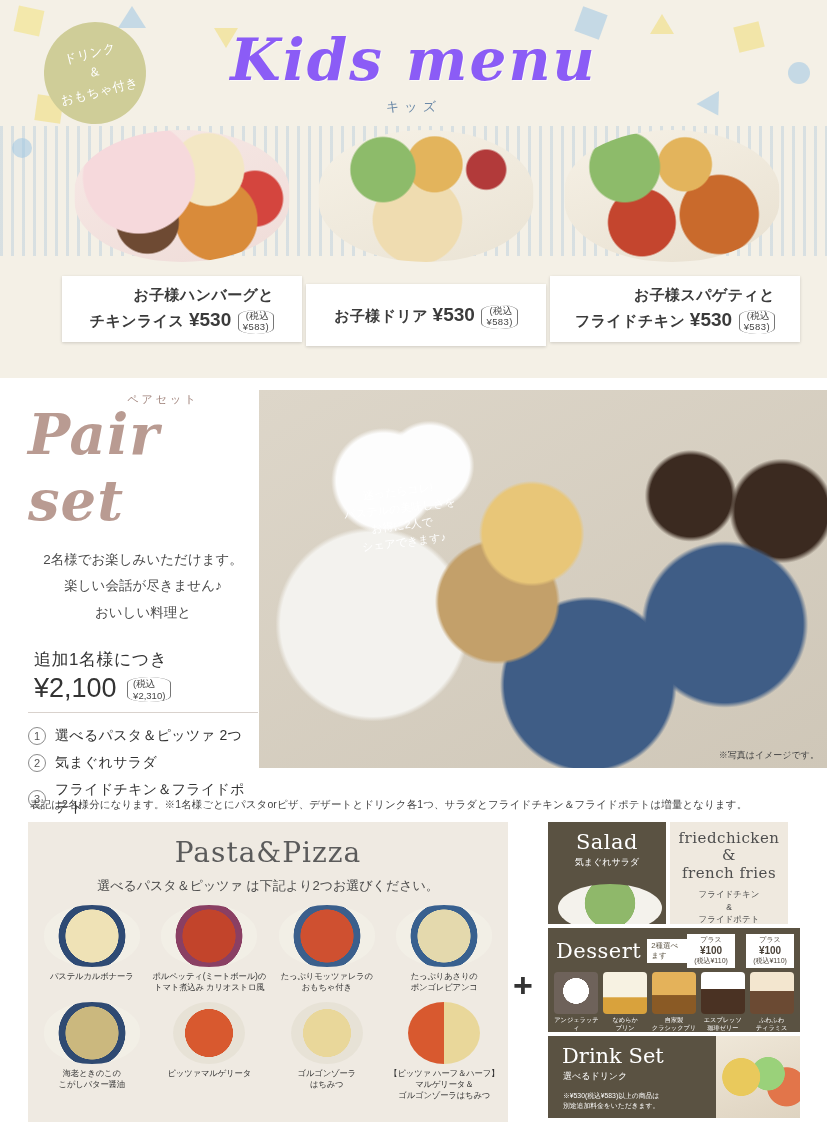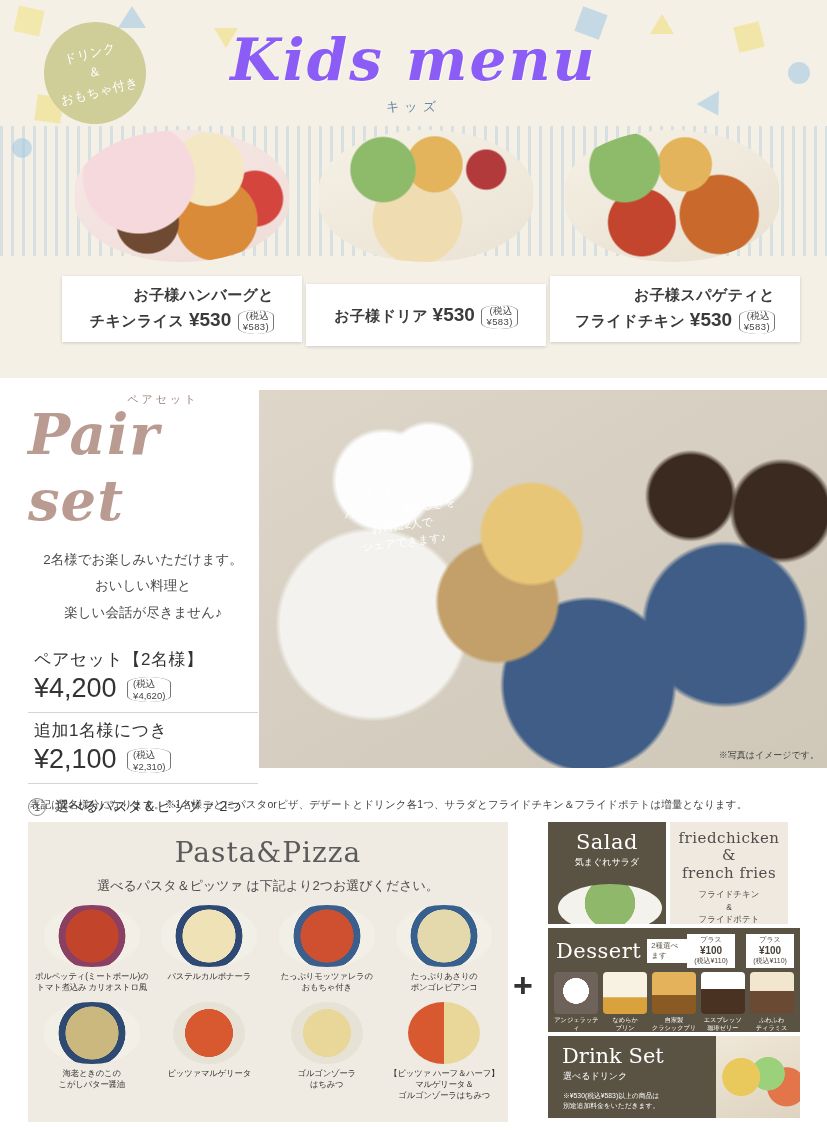--- a/index.html
+++ b/index.html
@@ -306,35 +306,25 @@
 </section>
 
 <section class="pair-section">
 
   <div class="pair-left">
     <div class="pair-title-sub">ペアセット</div>
     <div class="pair-title">Pair set</div>
 
     <div class="pair-lead">
       <div>2名様でお楽しみいただけます。</div>
+      <div>楽しい会話が尽きません♪</div>
       <div>おいしい料理と</div>
-      <div>楽しい会話が尽きません♪</div>
     </div>
 
     <div class="pair-price-block">
-      <div class="pair-row">
-        <div class="label">ペアセット【2名様】</div>
-        <div class="amount">
-          <span>¥4,200</span>
-          <span class="tax-paren2">
-            <span>(税込</span><br>
-            <span>¥4,620)</span>
-          </span>
-        </div>
-      </div>
       <div class="pair-row">
         <div class="label">追加1名様につき</div>
         <div class="amount">
           <span>¥2,100</span>
           <span class="tax-paren2">
             <span>(税込</span><br>
             <span>¥2,310)</span>
           </span>
         </div>
       </div>
@@ -393,27 +383,27 @@
 </section>
 
 <section class="bottom-section">
 
   <div class="pasta-panel">
     <div class="pasta-title">Pasta&amp;Pizza</div>
     <div class="pasta-sub">選べるパスタ＆ピッツァ は下記より2つお選びください。</div>
 
     <div class="pasta-grid">
       <div class="pasta-cell">
+        <div class="pasta-img" style="background:radial-gradient(circle at 50% 50%,#efe2b6 0 46%,#2e4a74 47% 58%,#f2efe6 59%);"></div>
+        <div class="pasta-name" style="white-space:pre-line;">パステルカルボナーラ</div>
+      </div>
+      <div class="pasta-cell">
         <div class="pasta-img" style="background:radial-gradient(circle at 50% 50%,#c2442b 0 46%,#8a3f63 47% 58%,#f2efe6 59%);"></div>
         <div class="pasta-name" style="white-space:pre-line;">ポルペッティ(ミートボール)の
 トマト煮込み カリオストロ風</div>
-      </div>
-      <div class="pasta-cell">
-        <div class="pasta-img" style="background:radial-gradient(circle at 50% 50%,#efe2b6 0 46%,#2e4a74 47% 58%,#f2efe6 59%);"></div>
-        <div class="pasta-name" style="white-space:pre-line;">パステルカルボナーラ</div>
       </div>
       <div class="pasta-cell">
         <div class="pasta-img" style="background:radial-gradient(circle at 50% 50%,#cf5030 0 46%,#3b5f8c 47% 58%,#f2efe6 59%);"></div>
         <div class="pasta-name" style="white-space:pre-line;">たっぷりモッツァレラの
 おもちゃ付き</div>
       </div>
       <div class="pasta-cell">
         <div class="pasta-img" style="background:radial-gradient(circle at 50% 50%,#e4d9ad 0 46%,#38608f 47% 58%,#f2efe6 59%);"></div>
         <div class="pasta-name" style="white-space:pre-line;">たっぷりあさりの
 ボンゴレビアンコ</div>

